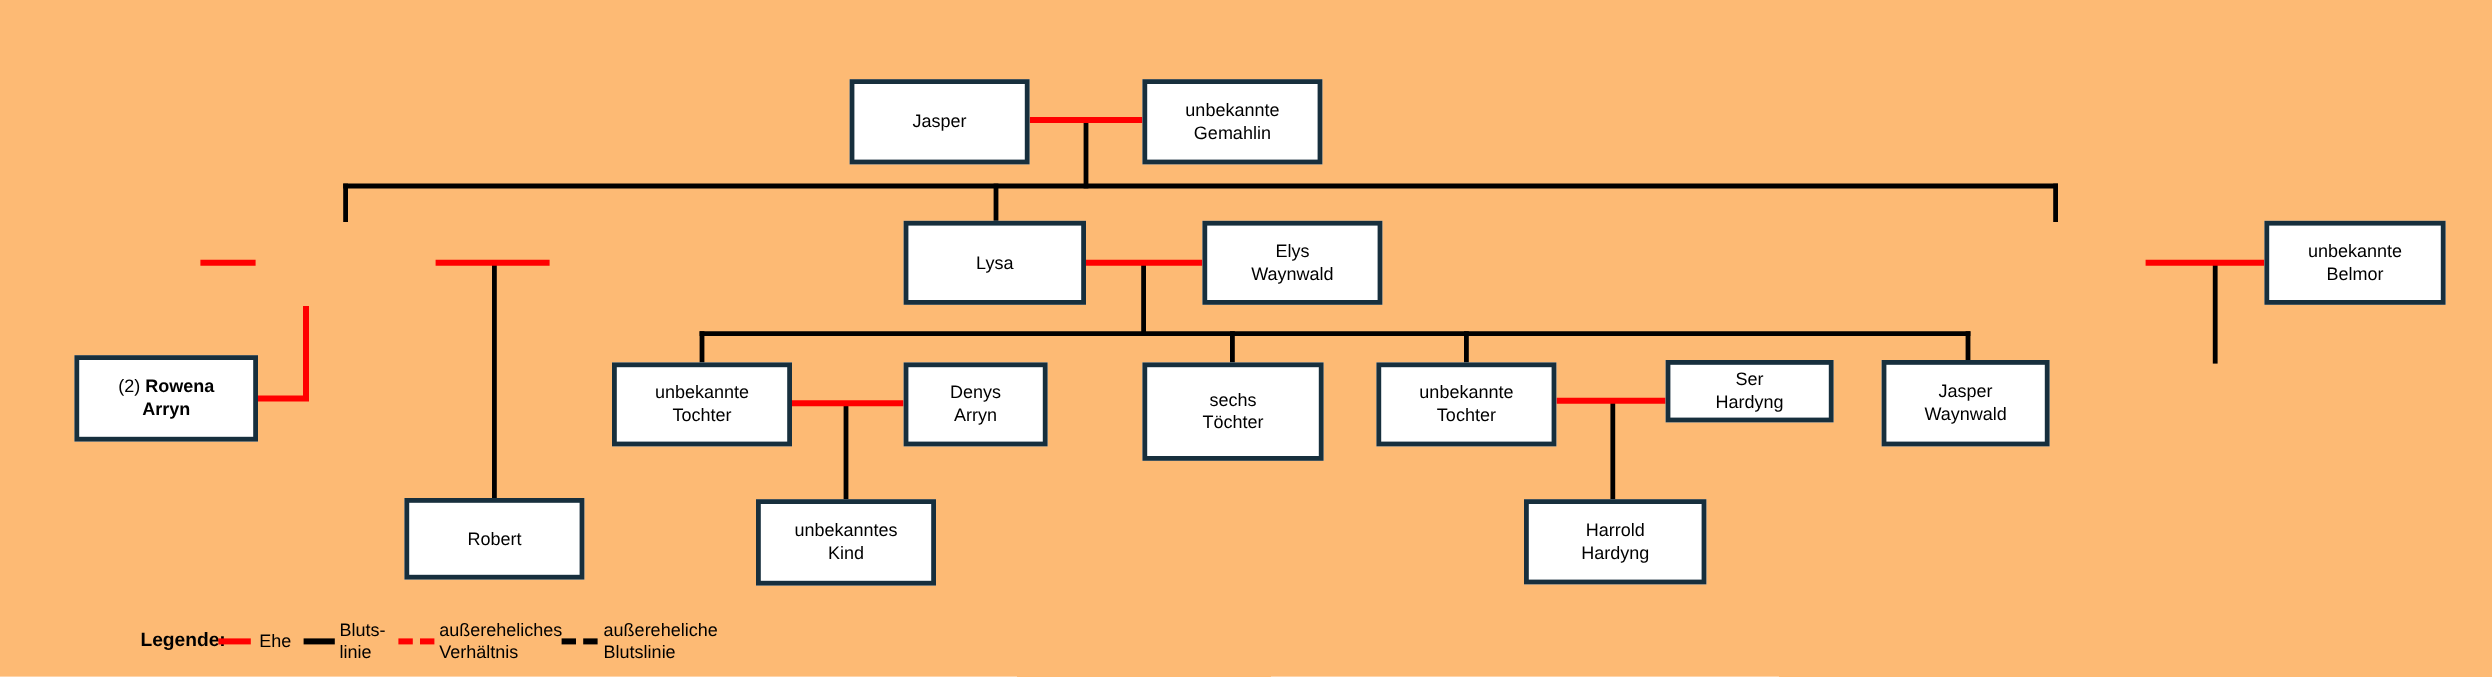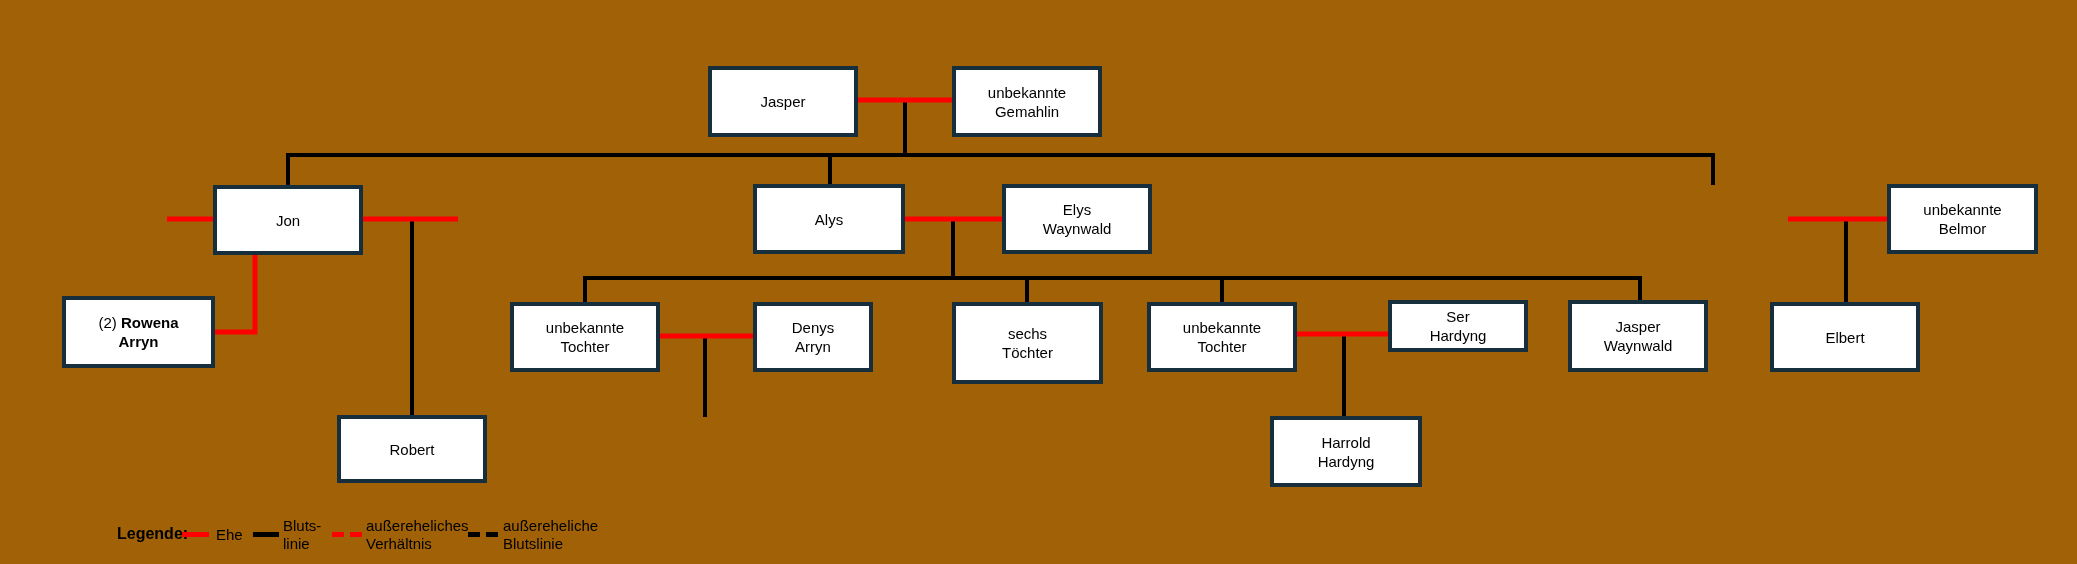--- a/index.html
+++ b/index.html
@@ -1,19 +1,19 @@
 <!DOCTYPE html>
 <html><head>
 <meta charset="utf-8">
 <style>
   html,body{margin:0;padding:0;background:#ffffff;}
   #stage{
     position:relative;
     width:2077px;height:564px;
-    background:#a16207;
+    background:#fdba74;
     font-family:"Liberation Sans", sans-serif;
     color:#000;
     overflow:hidden;
   }
   #wires{position:absolute;left:0;top:0;width:2077px;height:564px;}
   .node{
     position:absolute;
     box-sizing:border-box;
     background:#ffffff;
     border:4px solid #172F3D;
@@ -71,29 +71,26 @@
   </svg>
 
   <div class="node" style="left:708px;top:66px;width:150px;height:71px">
     <span>Jasper</span>
   </div>
   <div class="node" style="left:952px;top:66px;width:150px;height:71px">
     <span>unbekannte</span>
     <span>Gemahlin</span>
   </div>
 
-  <div class="node" style="left:213px;top:185px;width:150px;height:70px">
-    <span>Jon</span>
-  </div>
   <div class="node" style="left:62px;top:296px;width:153px;height:72px">
     <span><span>(2)</span>&nbsp;<b>Rowena</b></span>
     <span style="font-weight:bold">Arryn</span>
   </div>
   <div class="node" style="left:753px;top:184px;width:152px;height:70px">
-    <span>Alys</span>
+    <span>Lysa</span>
   </div>
   <div class="node" style="left:1002px;top:184px;width:150px;height:70px">
     <span>Elys</span>
     <span>Waynwald</span>
   </div>
   <div class="node" style="left:1887px;top:184px;width:151px;height:70px">
     <span>unbekannte</span>
     <span>Belmor</span>
   </div>
 
@@ -114,26 +111,27 @@
     <span>Tochter</span>
   </div>
   <div class="node" style="left:1388px;top:300px;width:140px;height:52px">
     <span>Ser</span>
     <span>Hardyng</span>
   </div>
   <div class="node" style="left:1568px;top:300px;width:140px;height:72px">
     <span>Jasper</span>
     <span>Waynwald</span>
   </div>
-  <div class="node" style="left:1770px;top:302px;width:150px;height:70px">
-    <span>Elbert</span>
-  </div>
 
   <div class="node" style="left:337px;top:415px;width:150px;height:68px">
     <span>Robert</span>
+  </div>
+  <div class="node" style="left:630px;top:416px;width:150px;height:72px">
+    <span>unbekanntes</span>
+    <span>Kind</span>
   </div>
   <div class="node" style="left:1270px;top:416px;width:152px;height:71px">
     <span>Harrold</span>
     <span>Hardyng</span>
   </div>
 
   <div class="legend">
     <span class="lg-title" style="left:117px;top:525px">Legende:</span>
 
     <div class="swatch solid-red" style="left:182px;top:532px;width:27px"></div>

